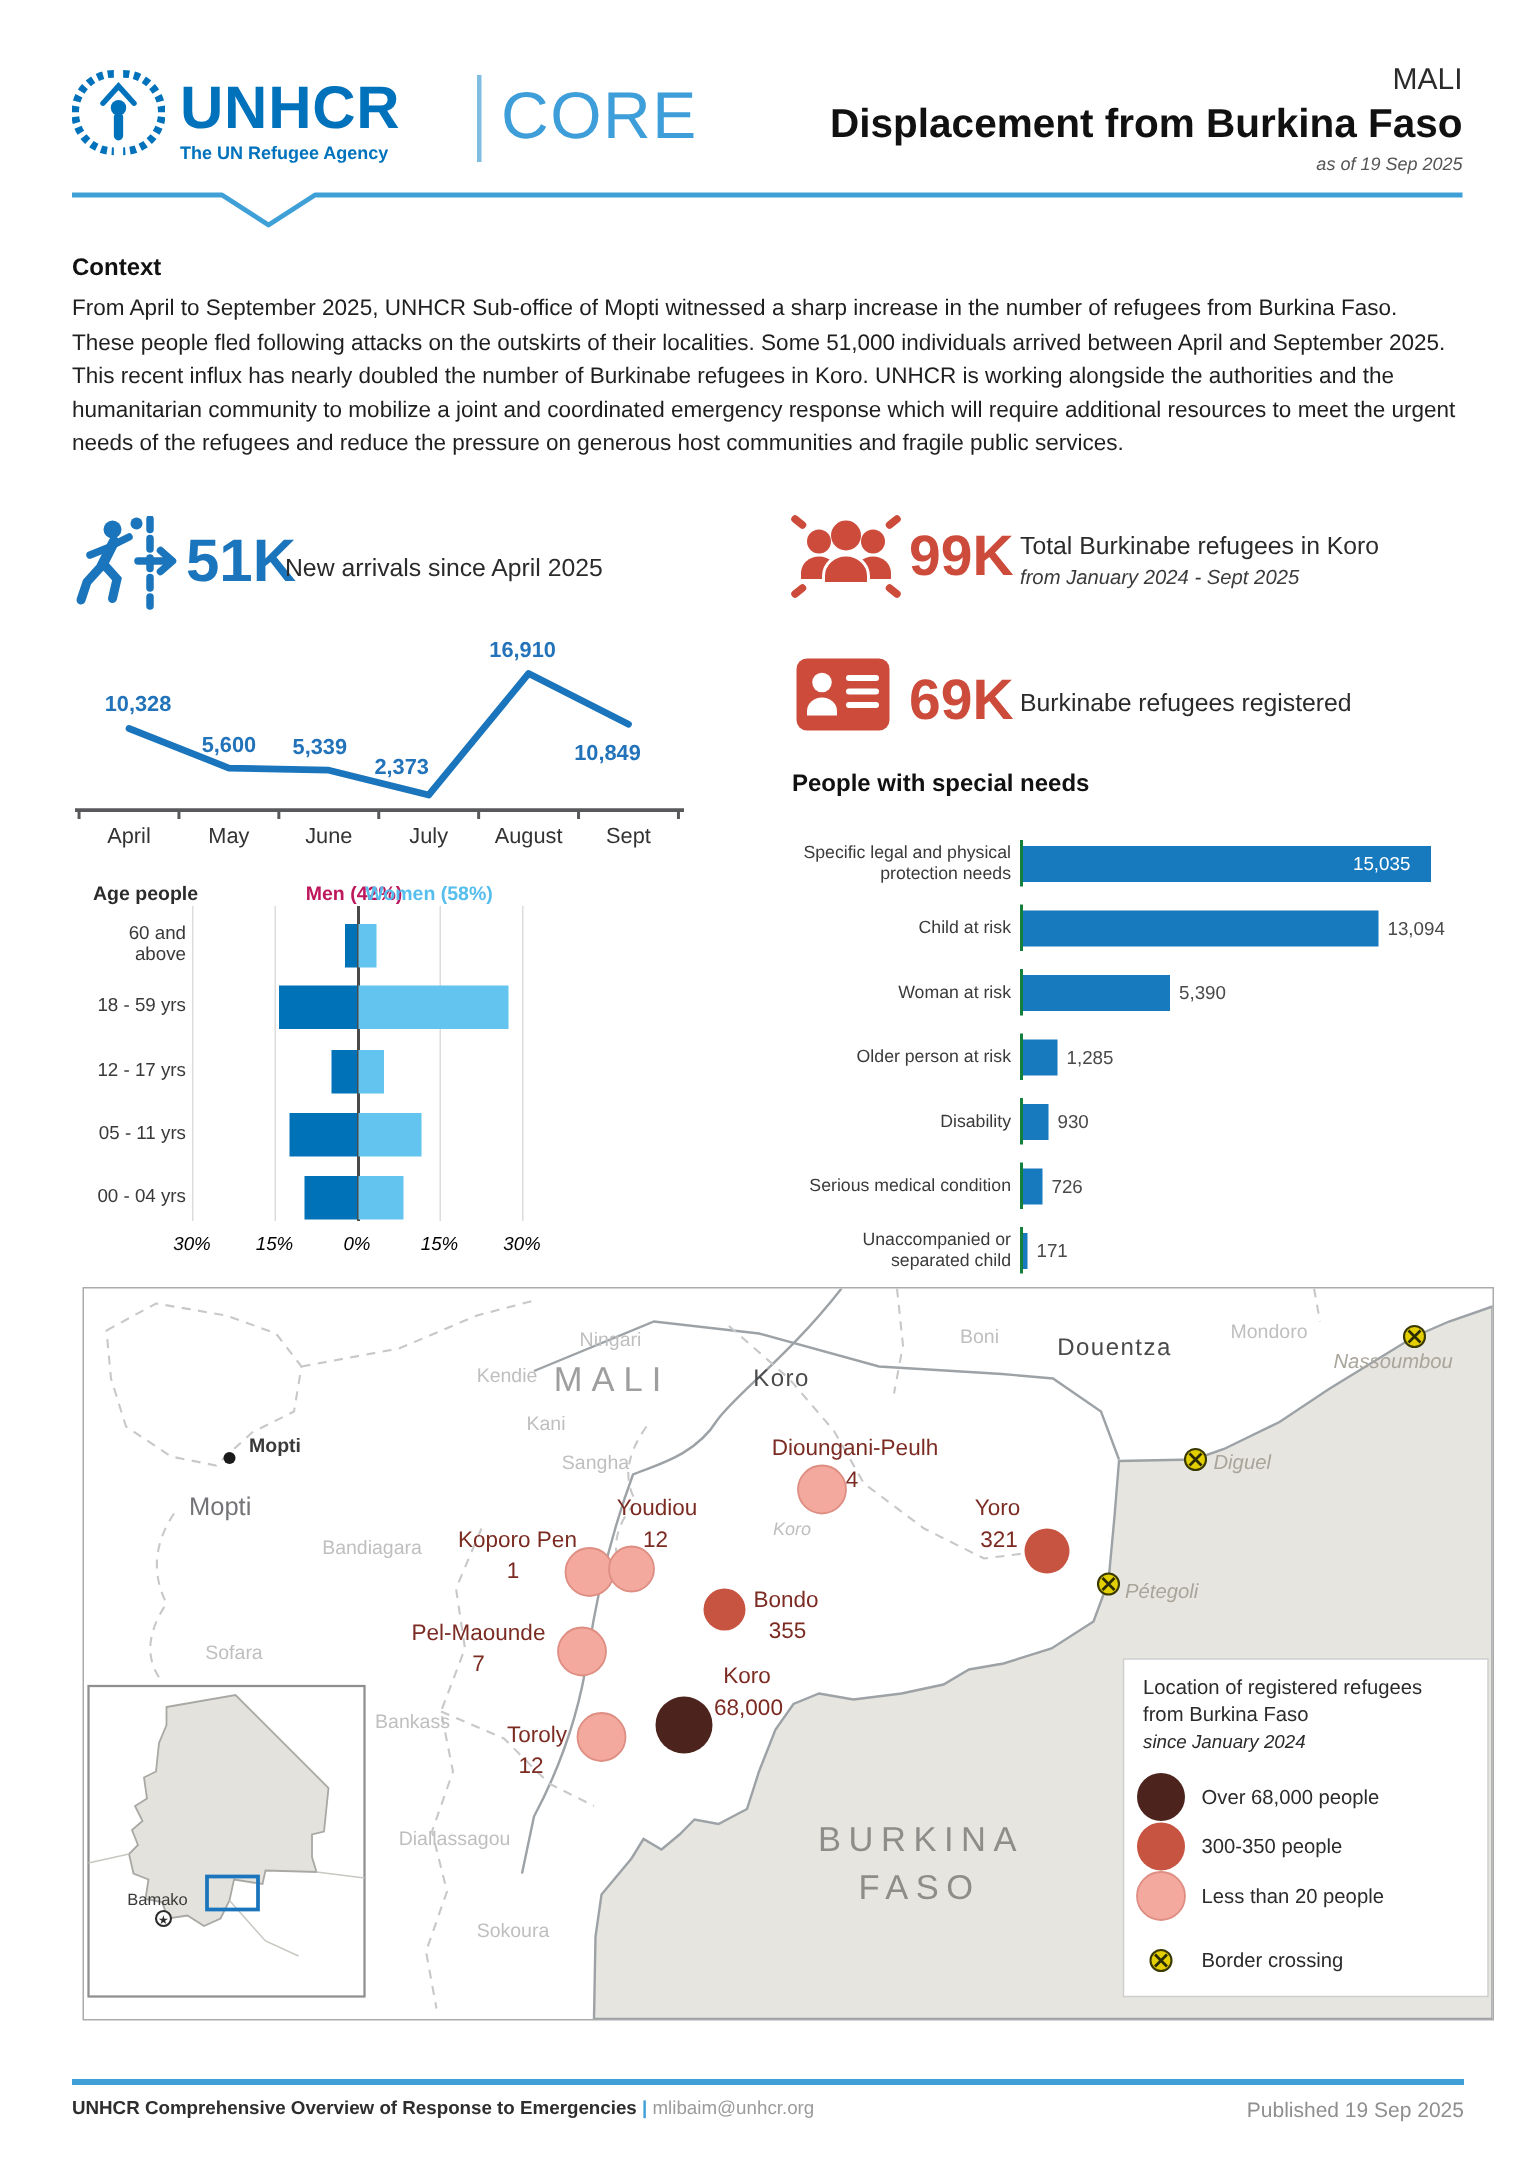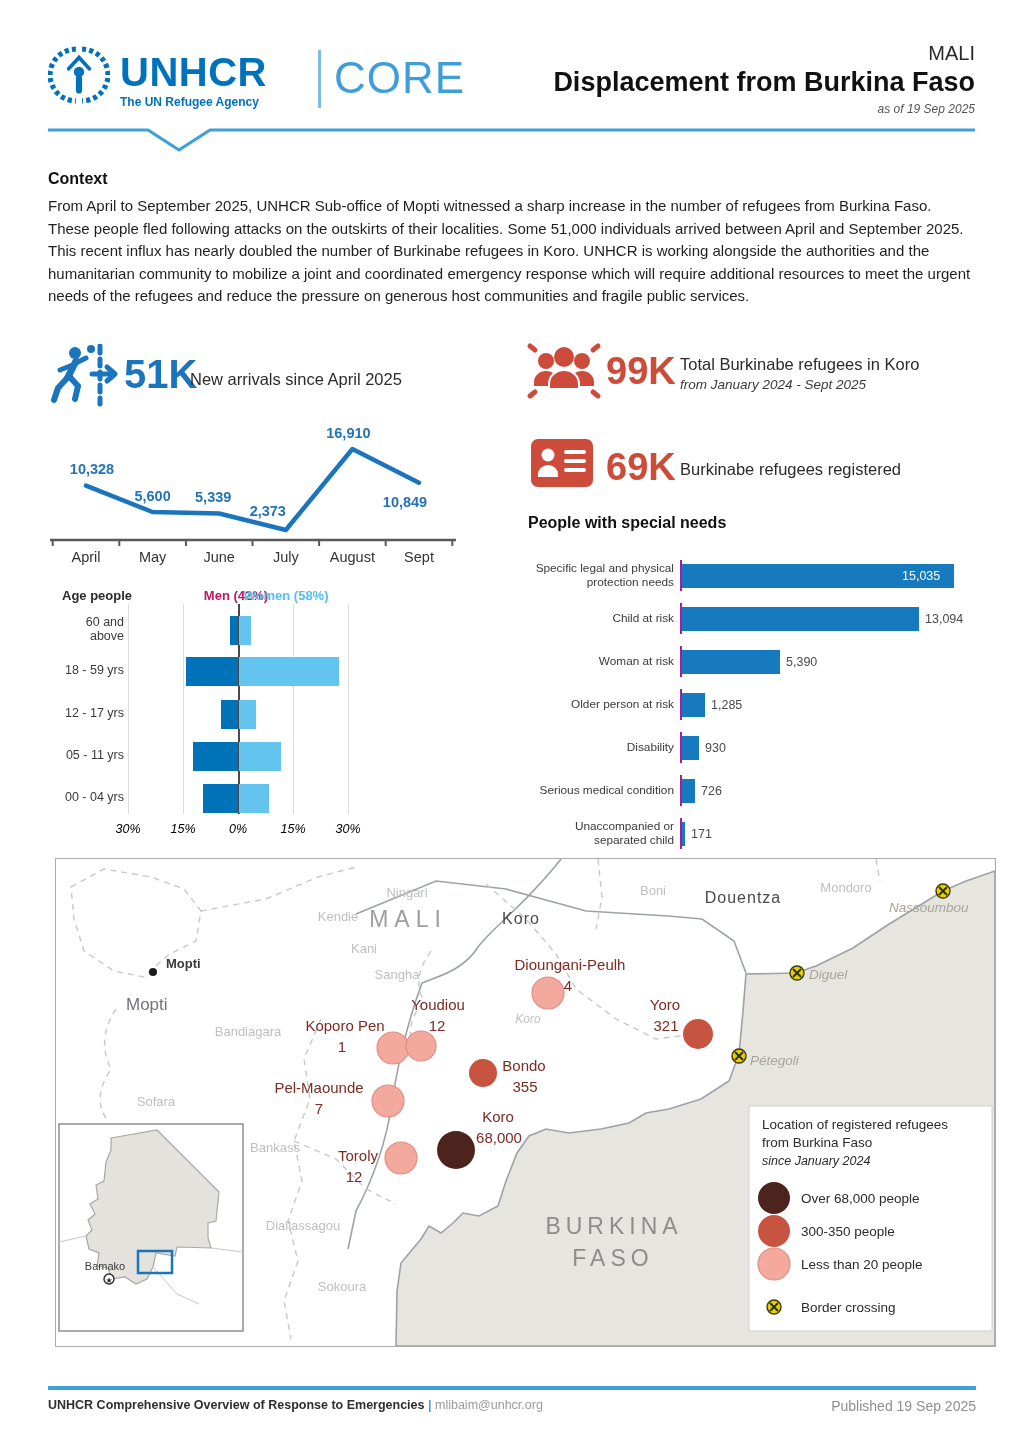--- a/index.html
+++ b/index.html
@@ -19,21 +19,21 @@
   .ctx-p{font-size:15px;line-height:1.5;color:#1f1f1f;width:928px;margin-top:7px;}
   
   .big-blue{font-size:40px;font-weight:bold;color:#1B75BC;line-height:1;}
   .big-red{font-size:38px;font-weight:bold;color:#CC4B3B;line-height:1;}
   .stat-lbl{font-size:16.5px;color:#2b2b2b;}
   .stat-sub{font-size:13.5px;font-style:italic;color:#3a3a3a;margin-top:3px;}
   .sec-title{font-size:16px;font-weight:bold;color:#111;}
   
   .nrow{display:flex;align-items:center;height:31px;margin-top:12px;}
   .nlabel{width:152px;text-align:right;font-size:11.8px;color:#3a3a3a;line-height:1.15;padding-right:6px;box-sizing:border-box;}
-  .nbars{flex:1;display:flex;align-items:center;border-left:2px solid #a21caf;height:100%;position:relative;}
+  .nbars{flex:1;display:flex;align-items:center;border-left:2px solid #15803d;height:100%;position:relative;}
   .nbar{height:24px;background:#1779BE;}
   .nval{font-size:12.5px;color:#4a4a4a;margin-left:6px;white-space:nowrap;}
   .nval-in{position:absolute;font-size:12.5px;color:#fff;white-space:nowrap;}
   
   .pyr-hdr{font-size:13px;font-weight:bold;}
   .gridline{position:absolute;width:1px;background:#DCDCDC;top:0;bottom:22px;}
   .axisline{position:absolute;width:2px;background:#4a4a4a;top:0;bottom:22px;}
   .pbar{position:absolute;height:29px;}
   .plabel{position:absolute;width:64px;text-align:right;font-size:12.5px;color:#3a3a3a;line-height:1.15;}
   .ptick{position:absolute;font-size:12.5px;color:#000000;transform:translateX(-50%);bottom:0;font-style:italic;}

